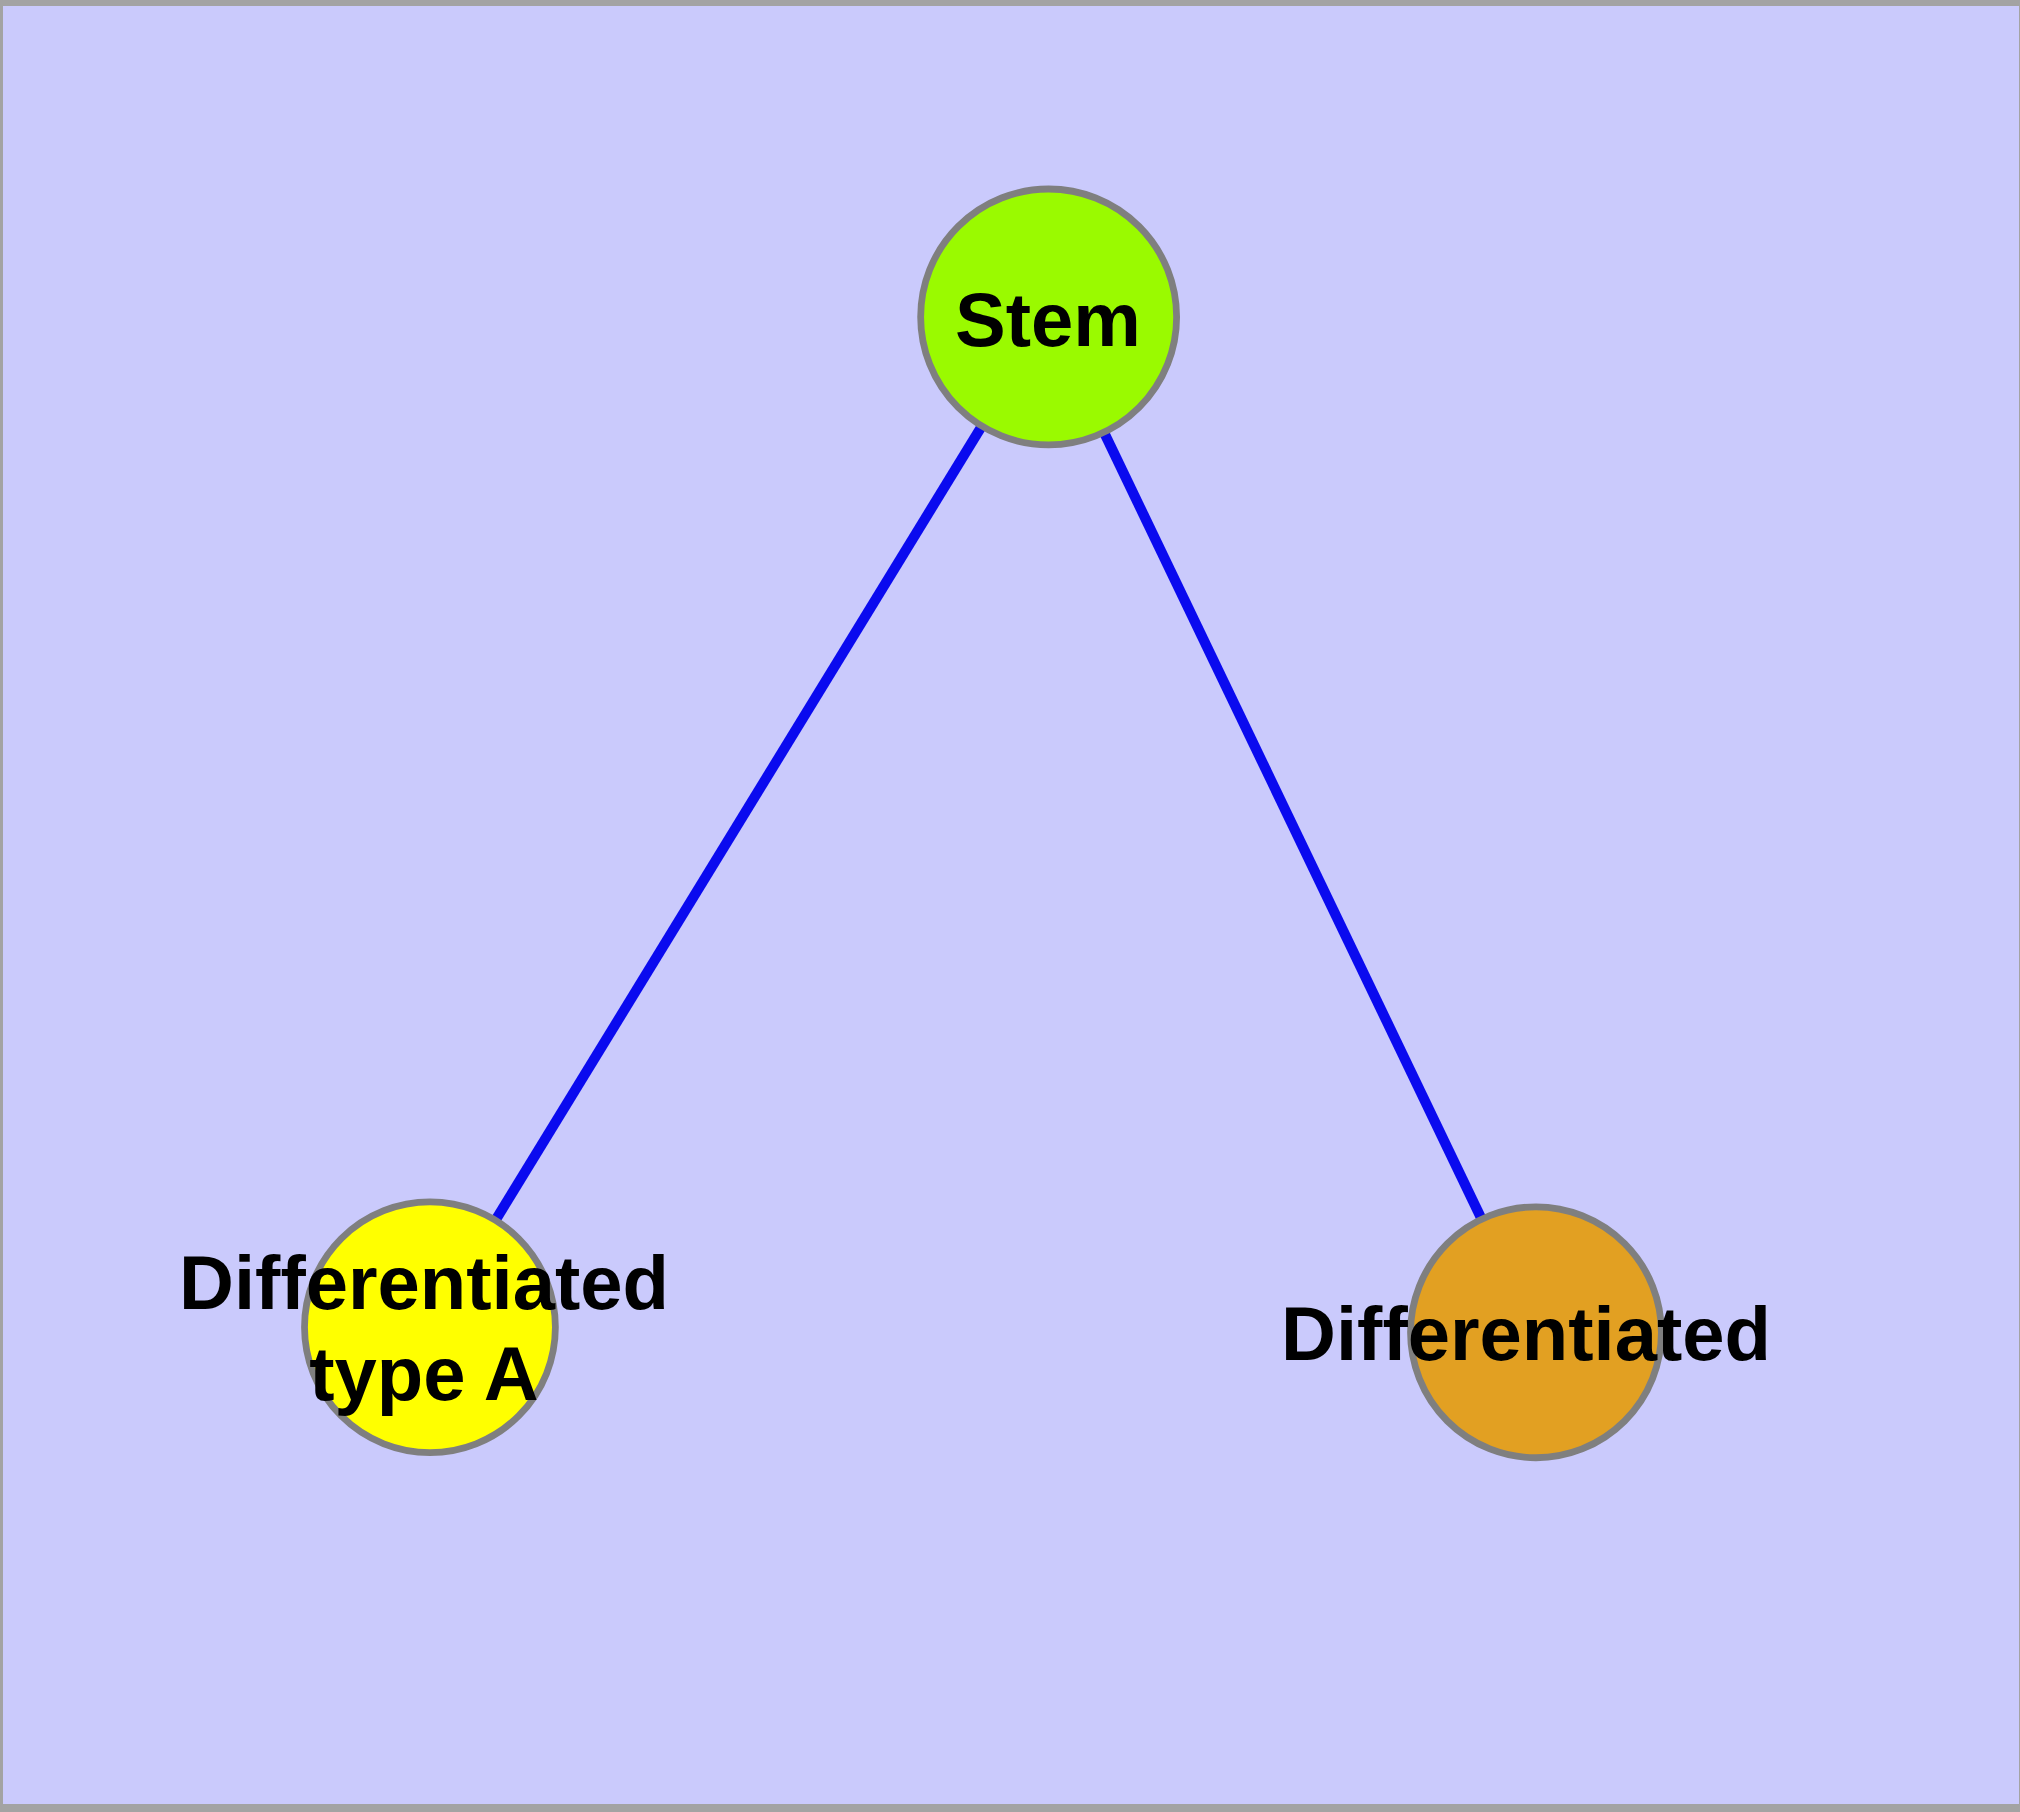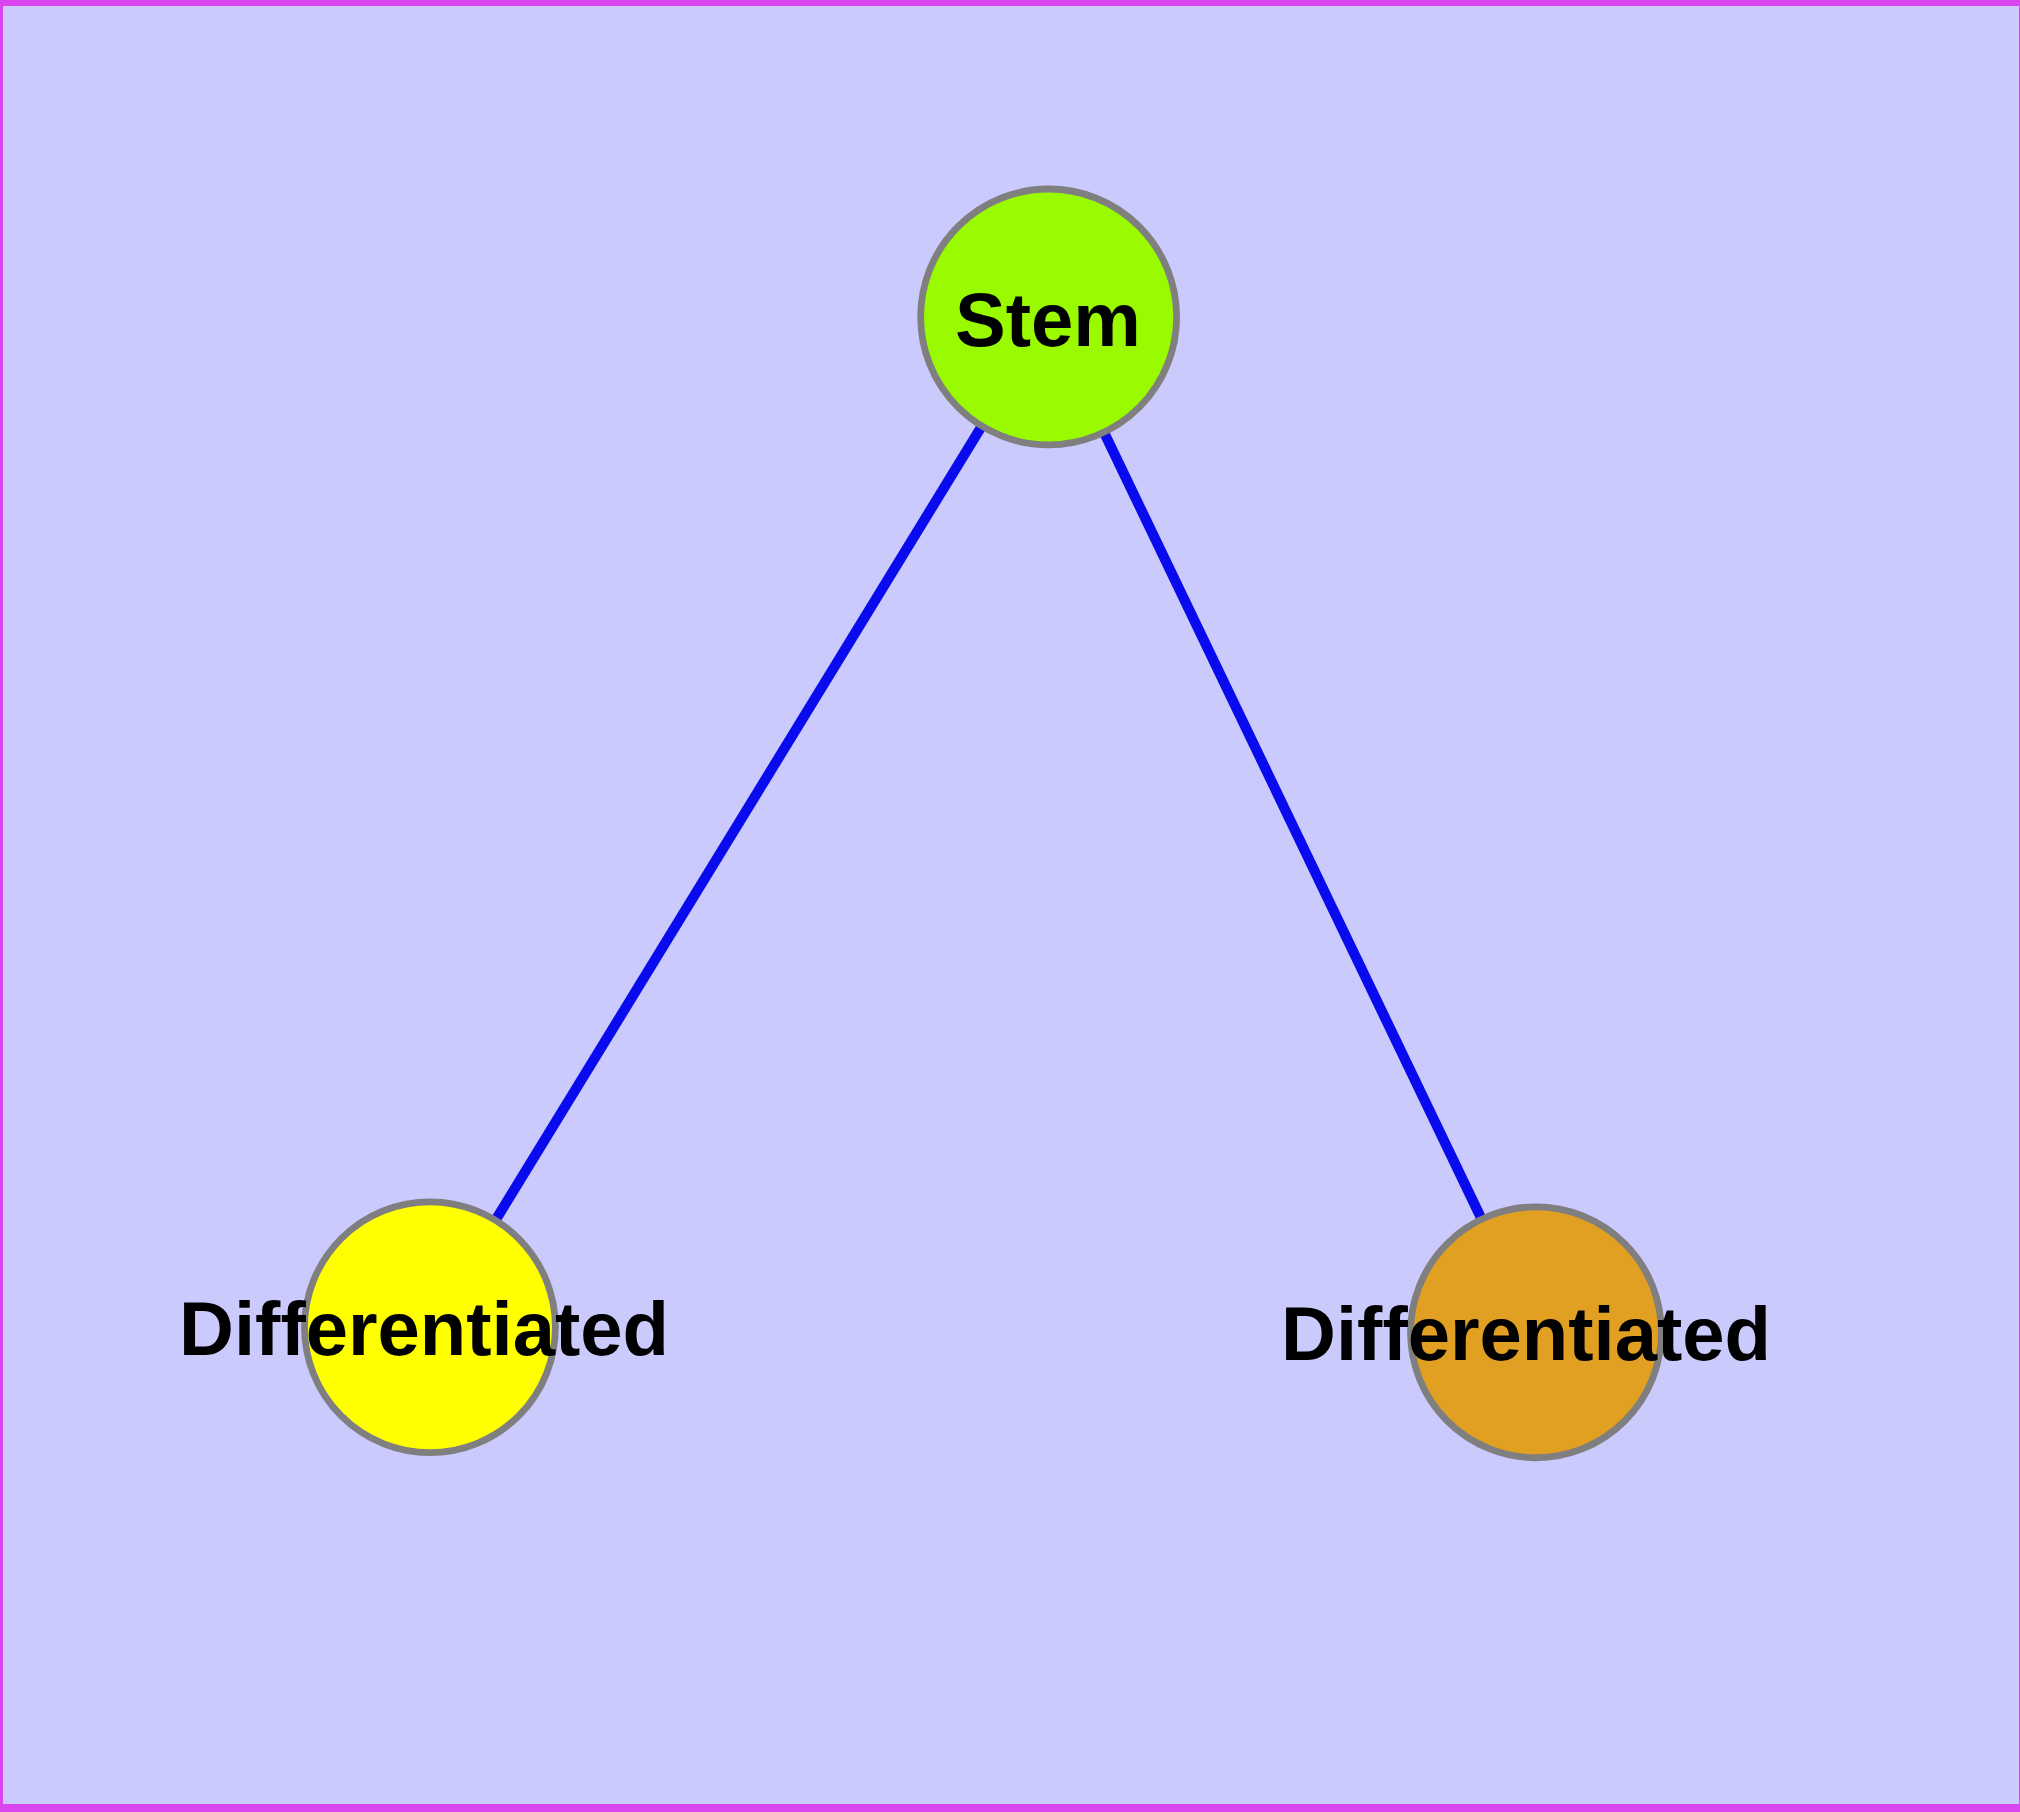--- a/index.html
+++ b/index.html
@@ -10,21 +10,21 @@
     width: 2021px;
     height: 1812px;
     position: relative;
     background: #ffffff;
     font-family: "Liberation Sans", sans-serif;
     overflow: hidden;
   }
   .window {
     position: absolute;
     inset: 0;
-    background: #d946ef;
+    background: #a3a3a3;
   }
   .plot-area {
     position: absolute;
     left: 2.5px;
     right: 2.5px;
     top: 6px;
     bottom: 7.6px;
     background: #CACAFC;
   }
   .graph-svg {
@@ -72,19 +72,20 @@
     <circle class="node" cx="507" cy="1566" r="148" fill="#FFFF00"></circle>
     <circle class="node" cx="1812" cy="1572" r="148" fill="#E2A022"></circle>
   </svg>
 
   <div class="node-label" style="left:1048px; top:319px;">
     <span>Stem</span>
   </div>
 
   <div class="node-label" style="left:424px; top:1328px;">
     <span>Differentiated</span>
+    <span>type A</span>
   </div>
 
   <div class="node-label" style="left:1526px; top:1333px;">
     <span>Differentiated</span>
   </div>
 </div>
 
 
 </body></html>

